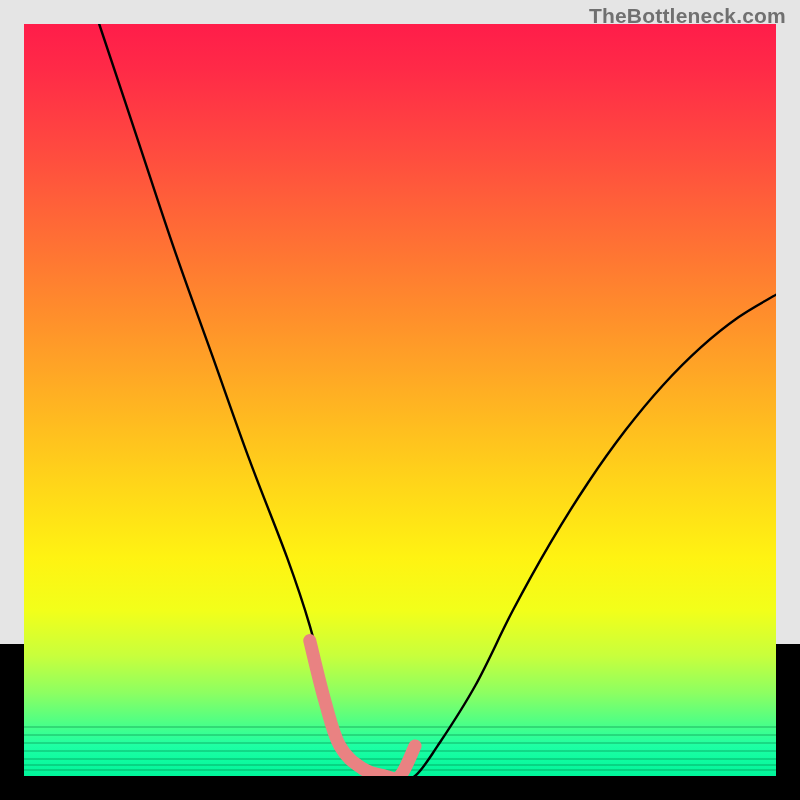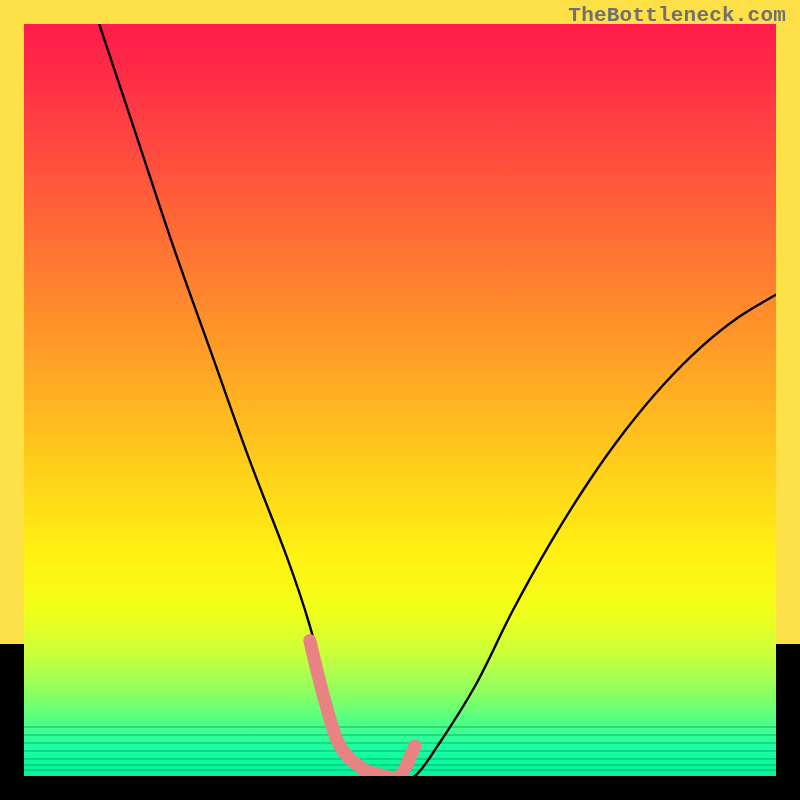--- a/index.html
+++ b/index.html
@@ -8,22 +8,21 @@
     width: 800px;
     height: 800px;
     background: #000;
     overflow: hidden;
     font-family: Arial, Helvetica, sans-serif;
   }
   .outer {
     position: relative;
     width: 800px;
     height: 644px;
-    background: #fde047;
-    font-family: Liberation Mono, monospace;
+    background: #e5e5e5;
   }
   .watermark {
     position: absolute;
     top: 4px;
     right: 14px;
     color: #707070;
     font-size: 21px;
     font-weight: 600;
     letter-spacing: 0.2px;
     z-index: 50;

